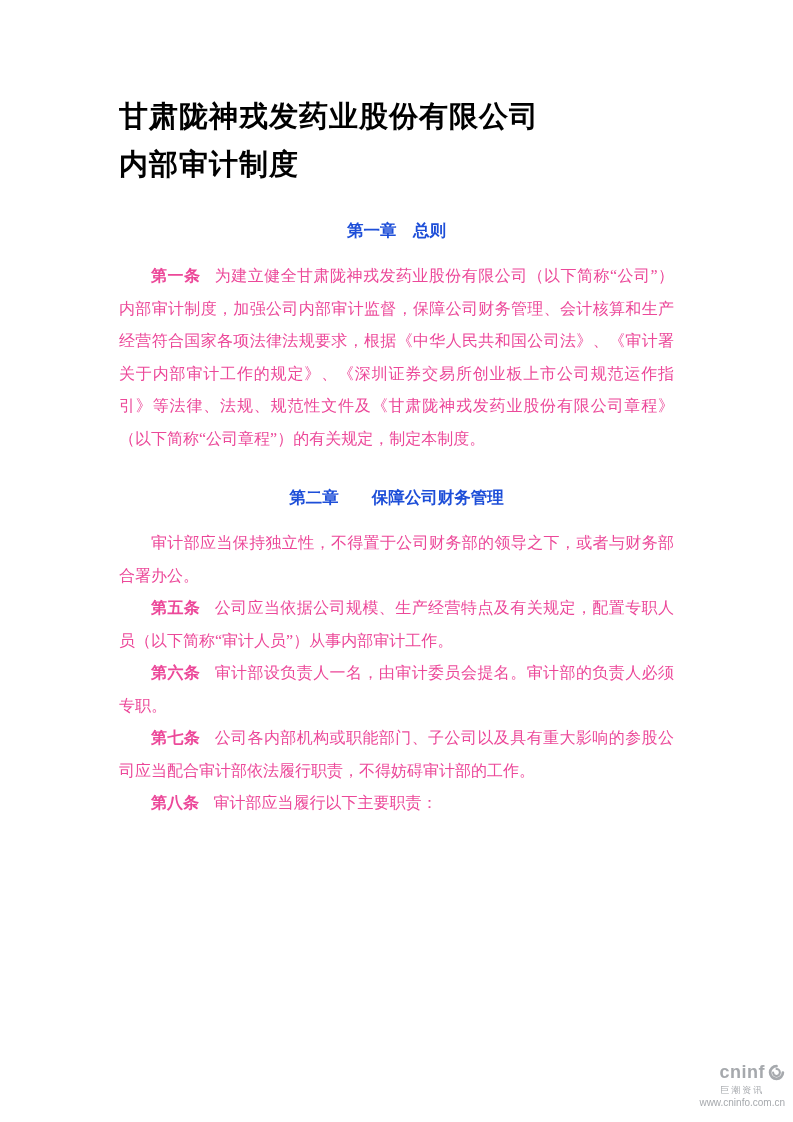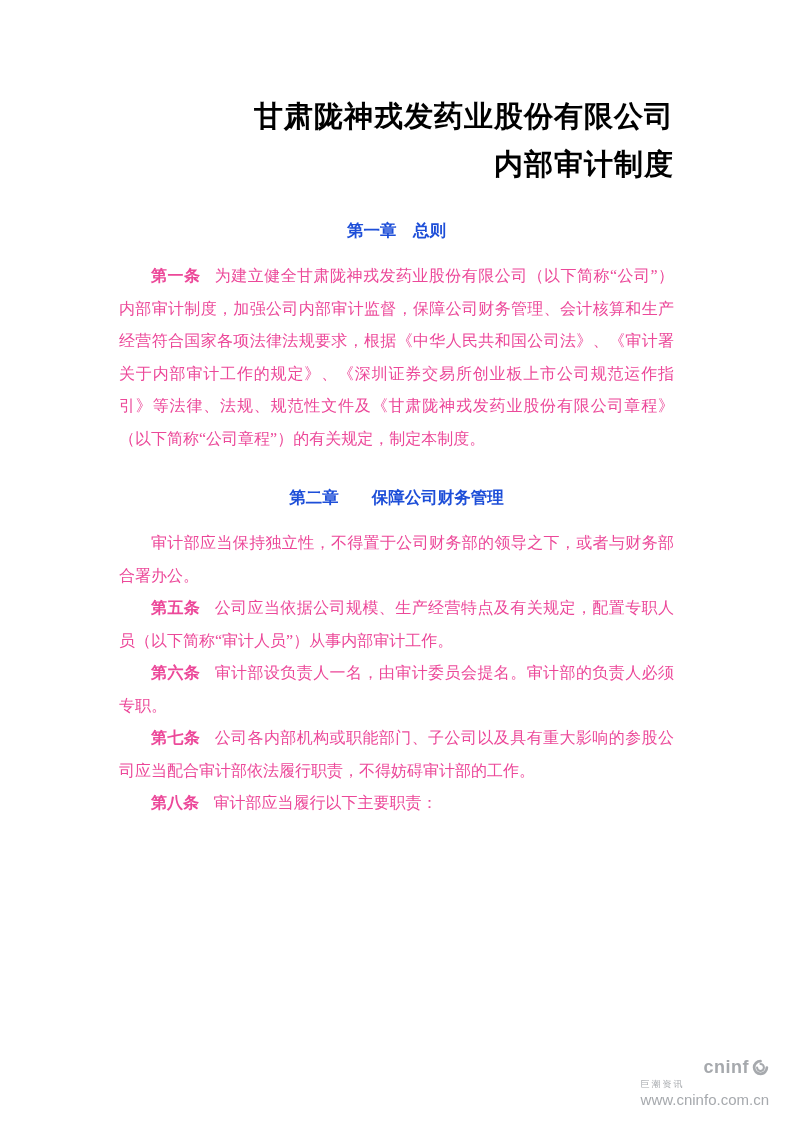--- a/index.html
+++ b/index.html
@@ -14,21 +14,21 @@
     margin: 0 auto;
     background: #ffffff;
     box-sizing: border-box;
     padding: 92px 119px 0 119px;
     overflow: hidden;
     color: #000000;
     font-family: "Liberation Serif", "DejaVu Serif", serif;
   }
   .doc-title {
     margin: 0;
-    text-align: right;
+    text-align: left;
     font-family: "Liberation Sans", "DejaVu Sans", sans-serif;
     font-weight: bold;
     font-size: 29px;
     line-height: 48px;
     letter-spacing: 1px;
   }
   .doc-title.second {
     margin-bottom: 14px;
   }
   .chapter {
@@ -48,23 +48,23 @@
     text-align: justify;
     color: #ec4899;
   }
   .article-label {
     font-family: "Liberation Sans", "DejaVu Sans", sans-serif;
     font-weight: bold;
     margin-right: 0.9em;
   }
   .footer-logo {
     position: absolute;
-    right: 24px;
+    right: 8px;
     bottom: 14px;
-    text-align: left;
+    text-align: center;
     color: #a6a9ad;
     font-family: "Liberation Sans", "DejaVu Sans", sans-serif;
     line-height: 1.15;
   }
   .footer-logo .logo-row {
     display: flex;
     align-items: center;
     justify-content: flex-end;
     gap: 3px;
   }
@@ -77,21 +77,21 @@
     width: 17px;
     height: 17px;
     display: inline-block;
   }
   .footer-logo .brand-cn {
     font-size: 9px;
     margin-top: 2px;
     letter-spacing: 2px;
   }
   .footer-logo .brand-url {
-    font-size: 15px;
+    font-size: 10px;
     margin-top: 1px;
   }
 </style>
 </head>
 <body>
 
 <div class="page">
 
   <h1 class="doc-title">甘肃陇神戎发药业股份有限公司</h1>
   <h1 class="doc-title second">内部审计制度</h1>

